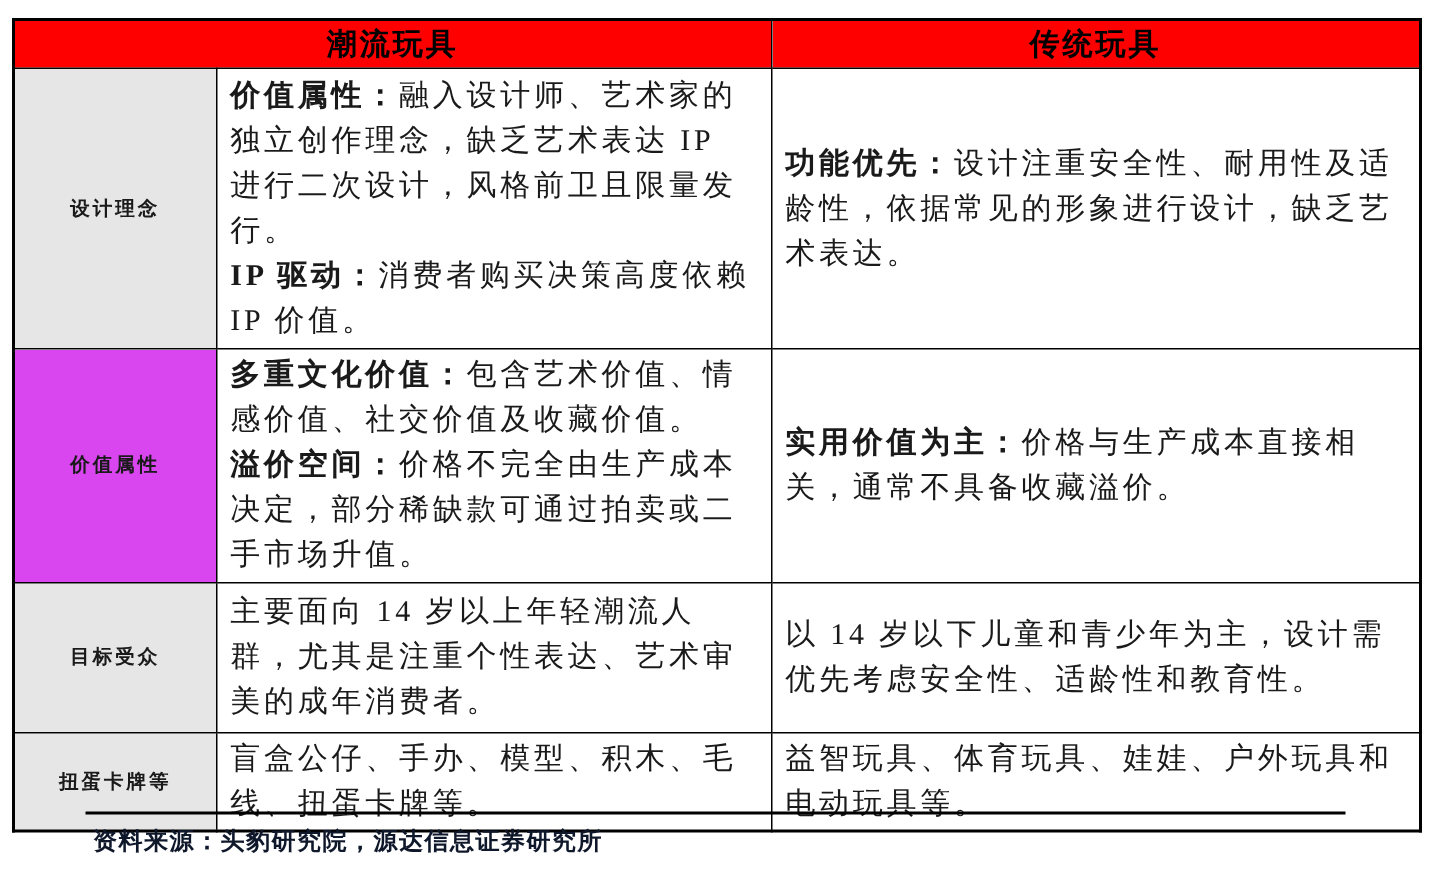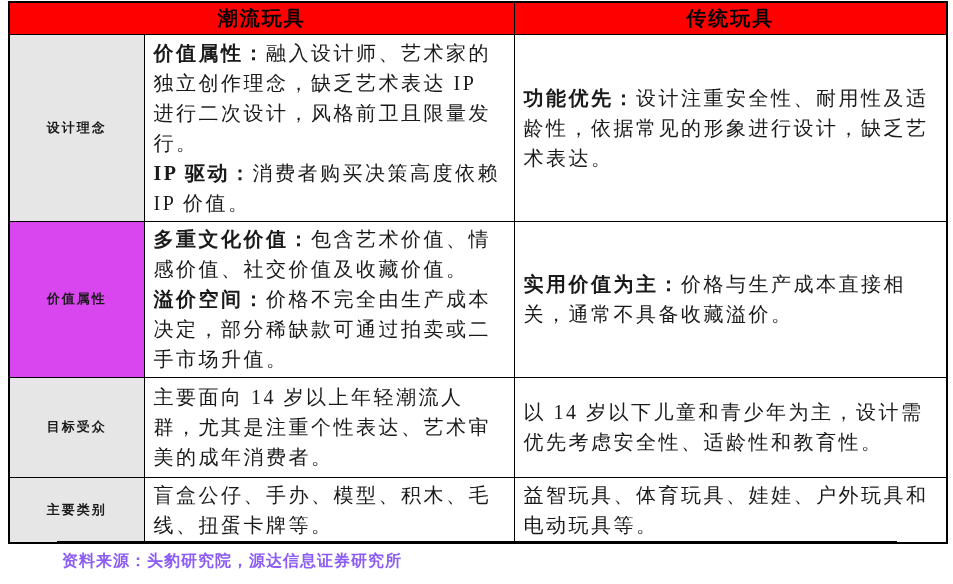--- a/index.html
+++ b/index.html
@@ -5,21 +5,21 @@
   html,body{margin:0;padding:0;}
   .page{
     position:relative;
     width:953px;height:584px;
     background:#ffffff;
     font-family:"Liberation Serif","DejaVu Serif",serif;
     color:#1a1a1a;
     overflow:hidden;
   }
   table.cmp{
-    position:absolute;left:8px;top:1px;
+    position:absolute;left:8px;top:12px;
     width:938px;
     border-collapse:collapse;
     table-layout:fixed;
     border:2px solid #000;
   }
   table.cmp td{
     border:1px solid #000;
     overflow:hidden;
   }
   tr.head-row{height:32px;}
@@ -57,21 +57,21 @@
     width:840px;height:0;
     border-top:2px solid #000;
   }
   .source-note{
     position:absolute;
     left:62px;top:551px;
     font-family:"Liberation Sans","DejaVu Sans",sans-serif;
     font-size:16px;
     font-weight:600;
     letter-spacing:1px;
-    color:#8b5cf6;
+    color:#0f172a;
   }
 </style>
 </head>
 <body>
 
 <div class="page">
 
   <table class="cmp">
     <colgroup>
       <col style="width:135px">
@@ -108,21 +108,21 @@
         <tr class="r2">
           <td class="label-cell" style="background: rgb(231, 230, 230);">目标受众</td>
           <td class="content-cell">
             <div class="para"><span>主要面向 14 岁以上年轻潮流人群，尤其是注重个性表达、艺术审美的成年消费者。</span></div>
           </td>
           <td class="content-cell">
             <div class="para"><span>以 14 岁以下儿童和青少年为主，设计需优先考虑安全性、适龄性和教育性。</span></div>
           </td>
         </tr>
         <tr class="r3">
-          <td class="label-cell" style="background: rgb(231, 230, 230);">主要类别</td>
+          <td class="label-cell" style="background: rgb(231, 230, 230);">扭蛋卡牌等</td>
           <td class="content-cell">
             <div class="para"><span>盲盒公仔、手办、模型、积木、毛线、扭蛋卡牌等。</span></div>
           </td>
           <td class="content-cell">
             <div class="para"><span>益智玩具、体育玩具、娃娃、户外玩具和电动玩具等。</span></div>
           </td>
         </tr>
       </tbody>
   </table>
 

